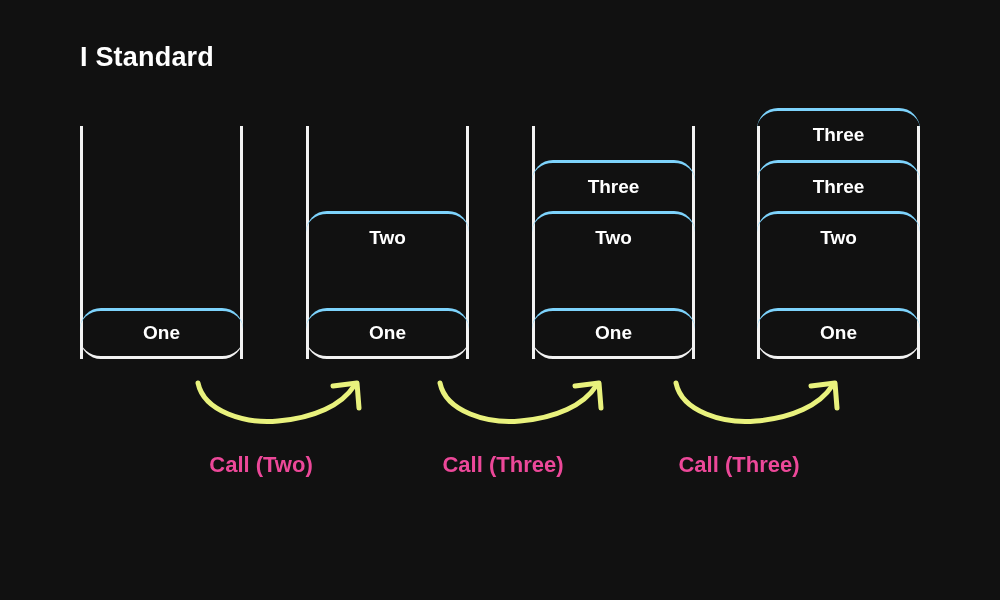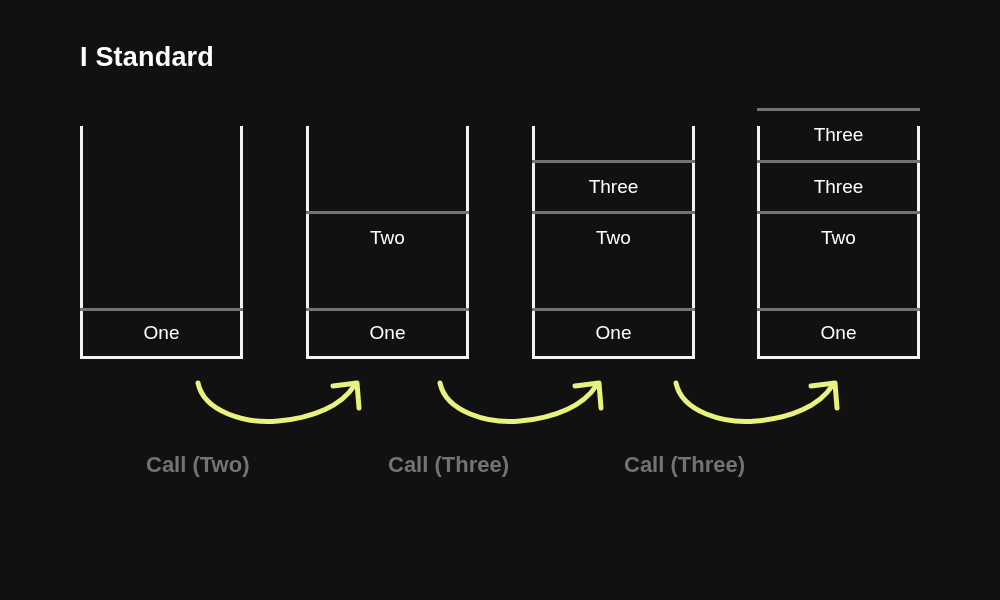--- a/index.html
+++ b/index.html
@@ -52,27 +52,28 @@
     left: 0;
     right: 0;
     bottom: 0;
     display: flex;
     flex-direction: column-reverse;
   }
   .cell {
     position: relative;
     height: 51.5px;
     box-sizing: border-box;
-    border-top: 3px solid #737373;
+    border-top: 3px solid #7dd3fc;
     display: flex;
     align-items: center;
     justify-content: center;
     color: #ffffff;
     font-size: 19px;
-    font-weight: normal;
+    font-weight: bold;
+    border-radius: 21px;
   }
   .cells .cell:first-child {
     border-bottom: 3px solid #f2f2f2;
     margin-top: 45px;
   }
   
   #stack-0 { left: 80px;  }
   #stack-1 { left: 306px; }
   #stack-2 { left: 532px; }
   #stack-3 { left: 757px; }
@@ -93,23 +94,24 @@
     left: 0;
     top: 0;
     width: 230px;
     height: 60px;
   }
   .call-label {
     position: absolute;
     top: 80px;
     left: 0;
     width: 230px;
+    text-align: center;
     font-size: 22px;
     font-weight: bold;
-    color: #737373;
+    color: #ec4899;
     white-space: nowrap;
   }
 </style>
 </head>
 <body>
 
 <div id="slide">
 
   <div class="title">I Standard</div>
 

